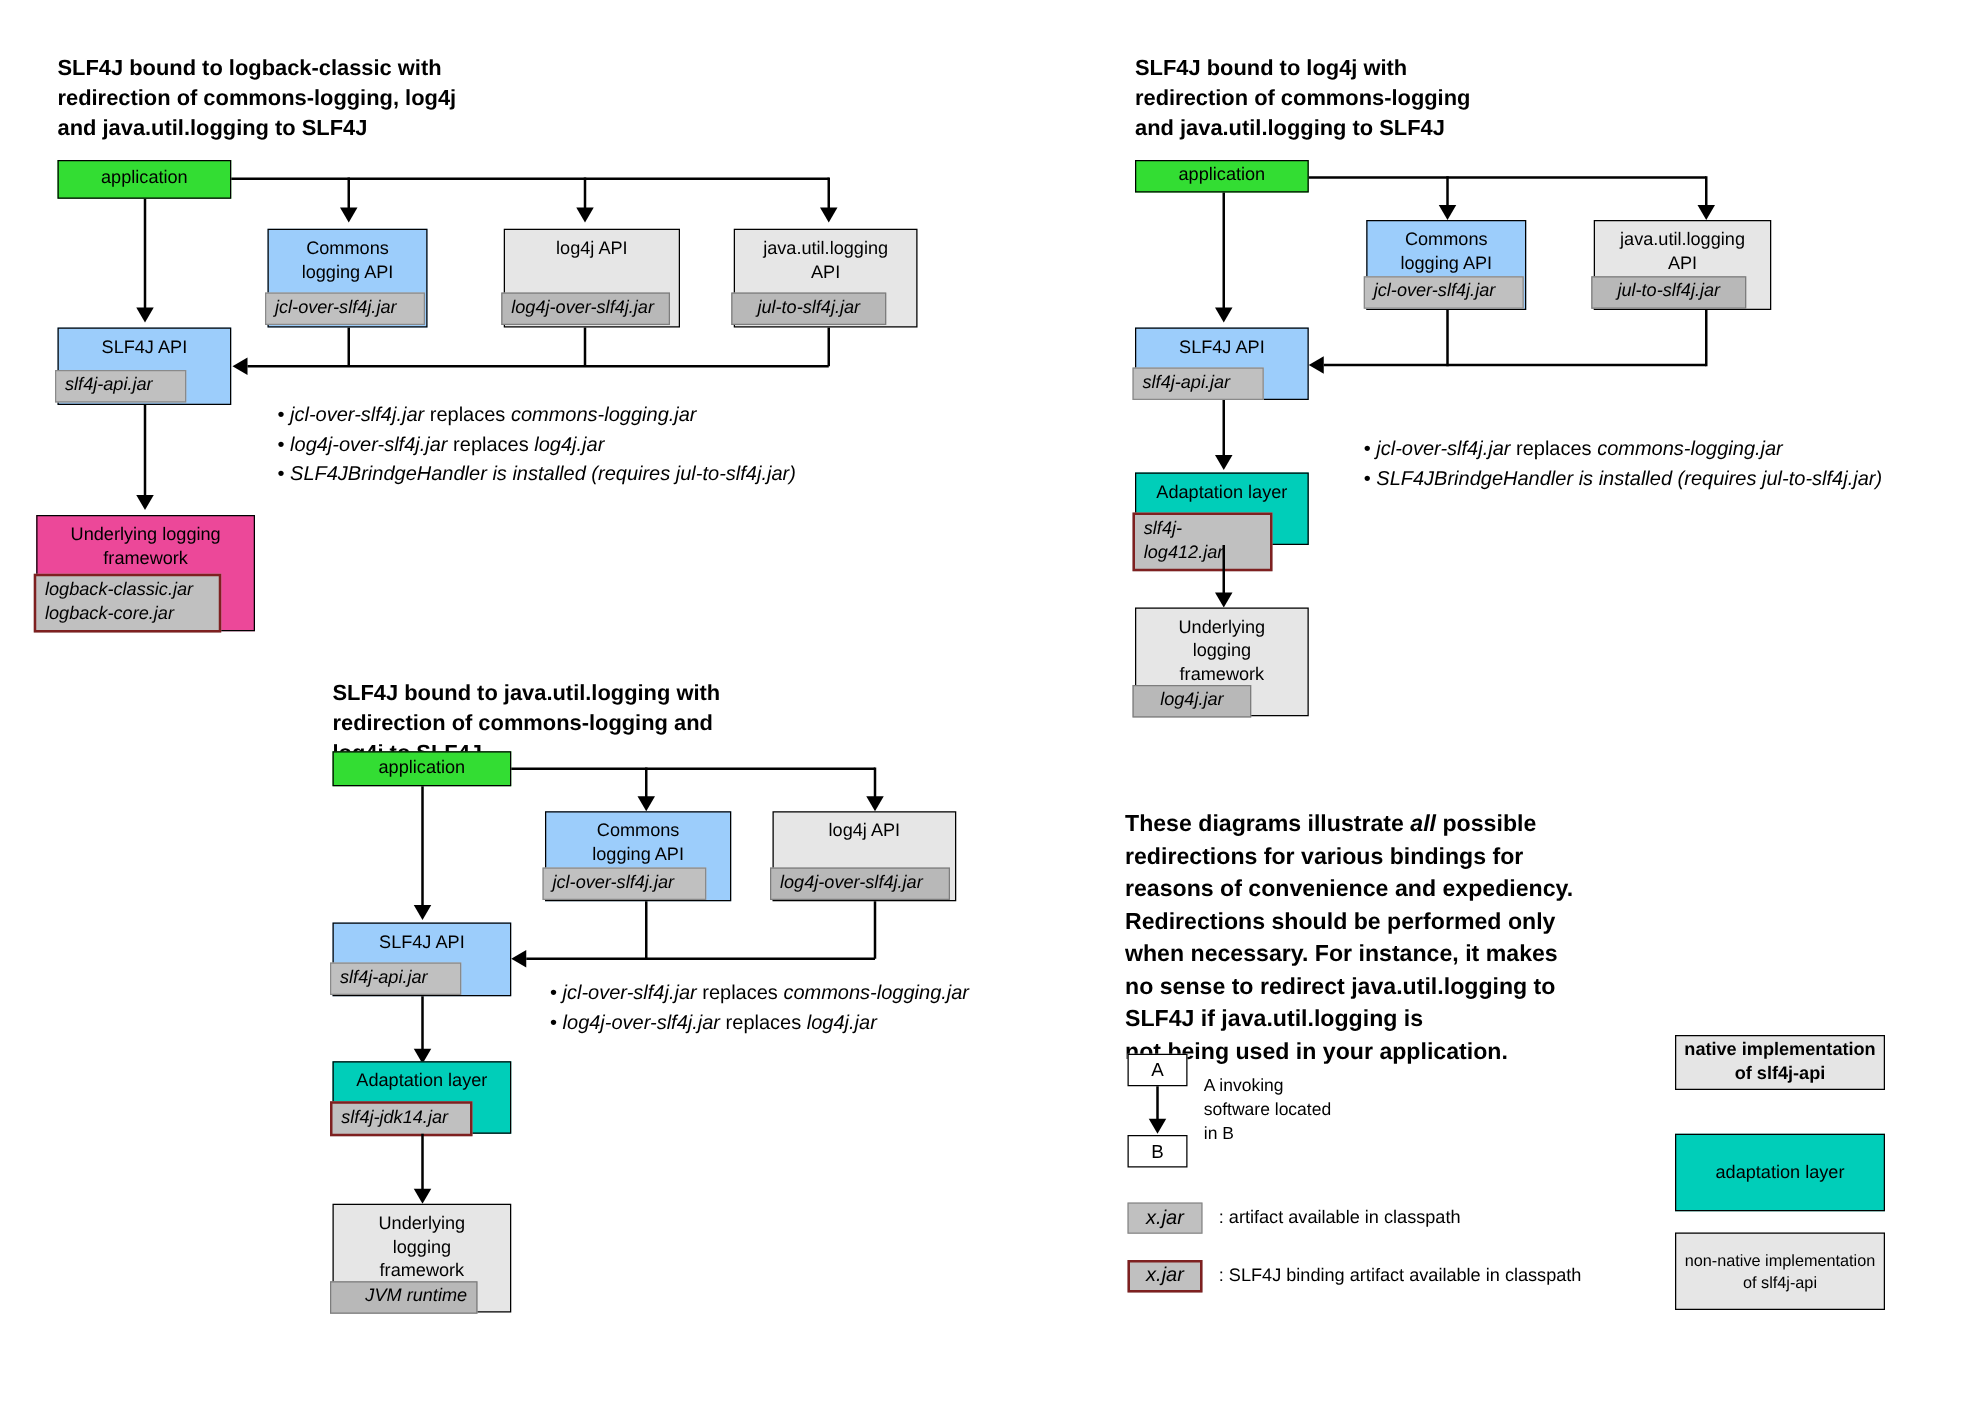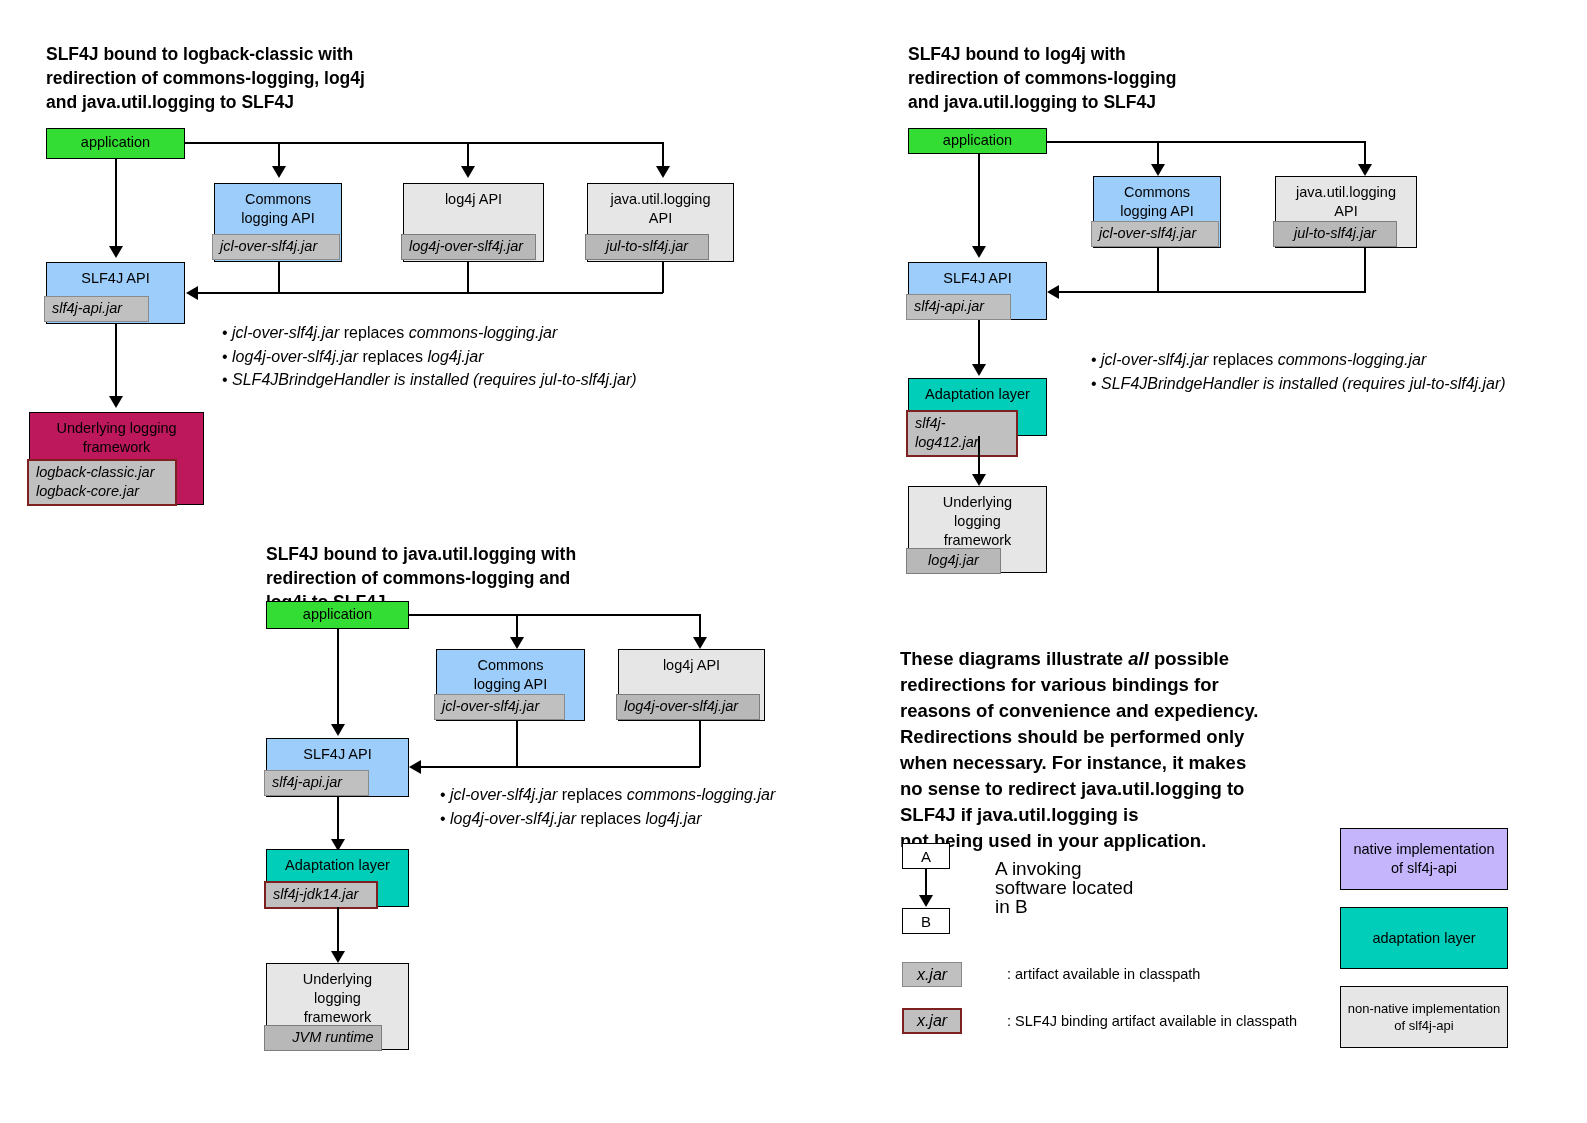--- a/index.html
+++ b/index.html
@@ -11,21 +11,21 @@
   .heading{position:absolute;font-weight:bold;font-size:17.5px;line-height:24px;
            letter-spacing:0px;white-space:pre-line;}
 
   
   .node{position:absolute;box-sizing:border-box;border:1.6px solid #000;
         display:flex;flex-direction:column;justify-content:flex-start;align-items:center;}
   .node .ttl{font-size:14.5px;line-height:19px;text-align:center;white-space:pre-line;
              width:100%;padding-top:6px;}
   .node.green{background:#33dd33;}
   .node.lblue{background:#9ccdfb;}
-  .node.dblue{background:#be185d;}
+  .node.dblue{background:#ec4899;}
   .node.teal{background:#00ceb9;}
   .node.grey{background:#e6e6e6;}
 
   
   .jar{position:absolute;box-sizing:border-box;border:1.4px solid #8a8a8a;
        background:#c0c0c0;font-style:italic;font-size:14.5px;line-height:19px;
        padding:2px 7px 3px 7px;white-space:pre-line;text-align:left;}
   .jar.dark{background:#b8b8b8;border-color:#7d7d7d;}
   .jar.binding{border:2.2px solid #7e2020;background:#c0c0c0;}
 
@@ -47,26 +47,26 @@
 
   
   .para{position:absolute;font-weight:bold;font-size:18.5px;line-height:26px;
         width:430px;white-space:pre-line;}
   .para i{font-style:italic;}
 
   
   .legbox{position:absolute;box-sizing:border-box;border:1.6px solid #000;
           background:#fff;display:flex;align-items:center;justify-content:center;
           font-size:15px;}
-  .legtxt{position:absolute;font-size:19px;line-height:19px;white-space:pre-line;margin-left:32px;}
+  .legtxt{position:absolute;font-size:14px;line-height:19px;white-space:pre-line;}
   .legchip{position:absolute;box-sizing:border-box;border:1.5px solid #8a8a8a;
            background:#c0c0c0;font-style:italic;font-size:16px;
            display:flex;align-items:center;justify-content:center;}
   .legchip.binding{border:2.4px solid #7e2020;}
-  .legcap{position:absolute;font-size:14.5px;white-space:nowrap;margin-left:32px;}
+  .legcap{position:absolute;font-size:14.5px;white-space:nowrap;}
 
   .swatch{position:absolute;box-sizing:border-box;border:1.6px solid #000;
           display:flex;align-items:center;justify-content:center;text-align:center;}
   .swatch span{font-size:14.5px;line-height:19px;white-space:pre-line;}
   .swatch.small span{font-size:13px;line-height:17px;}
 </style>
 </head>
 <body>
 
 <div class="canvas">
@@ -279,21 +279,21 @@
   <div class="legchip" style="left:902px;top:962px;width:60px;height:25px;">
     <span>x.jar</span>
   </div>
   <div class="legcap" style="left:975px;top:966px;">: artifact available in classpath</div>
 
   <div class="legchip binding" style="left:902px;top:1008px;width:60px;height:26px;">
     <span>x.jar</span>
   </div>
   <div class="legcap" style="left:975px;top:1013px;">: SLF4J binding artifact available in classpath</div>
 
-  <div class="swatch" style="left:1340px;top:828px;width:168px;height:62px;background:#c4b5fd;">
+  <div class="swatch" style="left:1340px;top:828px;width:168px;height:44px;background:#e5e5e5;font-weight:bold;">
     <span>native implementation
 of slf4j-api</span>
   </div>
   <div class="swatch" style="left:1340px;top:907px;width:168px;height:62px;background:#00ceb9;">
     <span>adaptation layer</span>
   </div>
   <div class="swatch small" style="left:1340px;top:986px;width:168px;height:62px;background:#e6e6e6;">
     <span>non-native implementation
 of slf4j-api</span>
   </div>

